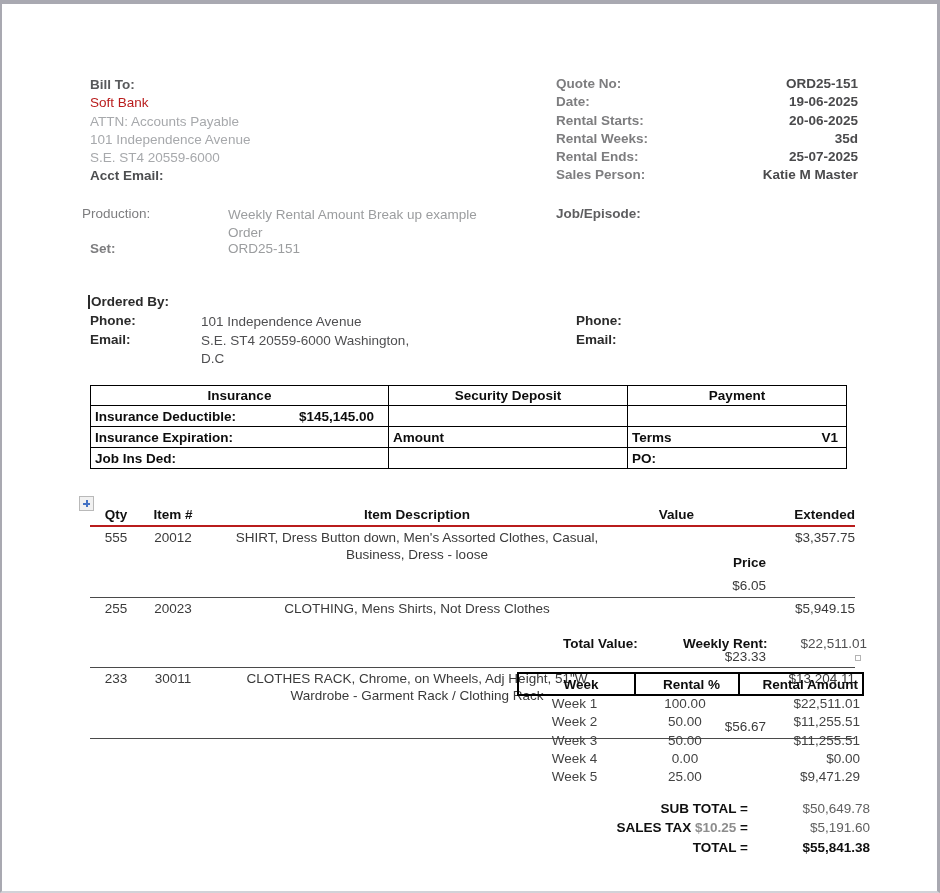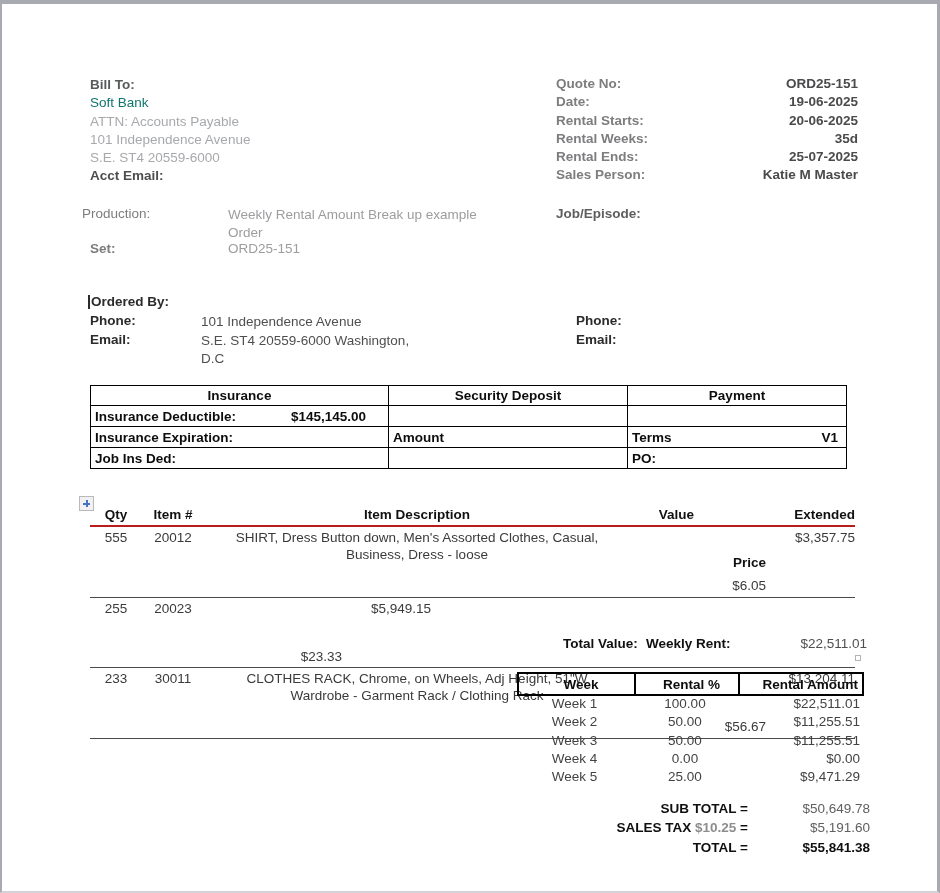--- a/index.html
+++ b/index.html
@@ -9,21 +9,21 @@
     border-left:2px solid #a9a9b1;border-bottom:2px solid #d2d2d8;
     overflow:hidden;
     font-family:"Liberation Sans", sans-serif;font-size:13.5px;color:#3a3a3a;
   }
   .abs{position:absolute;}
   .preline{white-space:pre-line;}
 
   
   .bill-to{left:88px;top:72px;line-height:18.3px;}
   .bt-label{font-weight:bold;color:#58595b;}
-  .bt-name{color:#0f766e;}
+  .bt-name{color:#b91c1c;}
   .bt-muted{color:#a7a9ac;}
   .bt-acct{font-weight:bold;color:#4d4e50;}
 
   
   .quote-info{left:554px;top:72px;width:302px;}
   .qi-row{display:flex;justify-content:space-between;height:18.3px;}
   .qi-label{font-weight:bold;color:#7d7d7f;}
   .qi-value{font-weight:bold;color:#4a4a4c;}
 
   
@@ -64,21 +64,21 @@
   .it-data{padding:3px 0 2px;line-height:16.5px;border-bottom:1.5px solid #4a4a4a;color:#3a3a3a;}
   .c-qty{width:52px;text-align:center;}
   .c-item{width:62px;text-align:center;}
   .c-desc{width:424px;text-align:center;padding-left:2px;box-sizing:border-box;}
   .c-val{width:66px;text-align:right;}
   .c-price{width:72px;text-align:right;margin-top:48px;}
   .c-ext{width:89px;text-align:right;}
 
   
   .tv-label{left:561px;top:632px;font-weight:bold;color:#111;}
-  .wr-label{left:644px;top:632px;font-weight:bold;color:#111;}
+  .wr-label{left:681px;top:632px;font-weight:bold;color:#111;}
   .wr-value{right:70px;top:632px;color:#4f4f51;}
   .resize-sq{left:853px;top:651px;width:6px;height:6px;border:1px solid #b3b3b3;background:#fff;box-sizing:border-box;}
 
   
   .week-tbl{left:515px;top:668px;width:347px;}
   .wk-head{display:flex;border:2px solid #000;box-sizing:border-box;height:24px;color:#0d0d0d;font-weight:bold;}
   .wk-hc{box-sizing:border-box;display:flex;align-items:center;height:100%;padding-left:9px;}
   .wk-c1{width:115px;justify-content:center;}
   .wk-c2{width:106px;justify-content:center;border-left:2px solid #000;border-right:2px solid #000;}
   .wk-c3{flex:1;justify-content:flex-end;padding-right:4px;}
@@ -154,21 +154,21 @@
   <div class="abs ob-l rph-l">Phone:</div>
   <div class="abs ob-l rem-l">Email:</div>
 
   <div class="abs ins-table">
     <div class="ins-row first">
       <div class="ins-c ins-c1 ins-center">Insurance</div>
       <div class="ins-c ins-c2 ins-center">Security Deposit</div>
       <div class="ins-c ins-c3 ins-center">Payment</div>
     </div>
     <div class="ins-row">
-      <div class="ins-c ins-c1 ins-split" style="padding-right:22px;text-align:right;">
+      <div class="ins-c ins-c1 ins-split" style="padding-right:14px;text-align:right;">
         <span>Insurance Deductible:</span>
         <span>$145,145.00</span>
       </div>
       <div class="ins-c ins-c2"></div>
       <div class="ins-c ins-c3"></div>
     </div>
     <div class="ins-row">
       <div class="ins-c ins-c1">Insurance Expiration:</div>
       <div class="ins-c ins-c2">Amount</div>
       <div class="ins-c ins-c3 ins-split" style="padding-right:8px;">
@@ -202,20 +202,21 @@
       <div class="c-item">20012</div>
       <div class="c-desc preline">SHIRT, Dress Button down, Men's Assorted Clothes, Casual,
 Business, Dress - loose</div>
       <div class="c-val"></div>
       <div class="c-price">$6.05</div>
       <div class="c-ext">$3,357.75</div>
     </div>
     <div class="it-row it-data">
       <div class="c-qty">255</div>
       <div class="c-item">20023</div>
+      <div class="c-desc preline">CLOTHING, Mens Shirts, Not Dress Clothes</div>
       <div class="c-val"></div>
       <div class="c-price">$23.33</div>
       <div class="c-ext">$5,949.15</div>
     </div>
     <div class="it-row it-data">
       <div class="c-qty">233</div>
       <div class="c-item">30011</div>
       <div class="c-desc preline">CLOTHES RACK, Chrome, on Wheels, Adj Height, 51"W
 Wardrobe - Garment Rack / Clothing Rack</div>
       <div class="c-val"></div>

